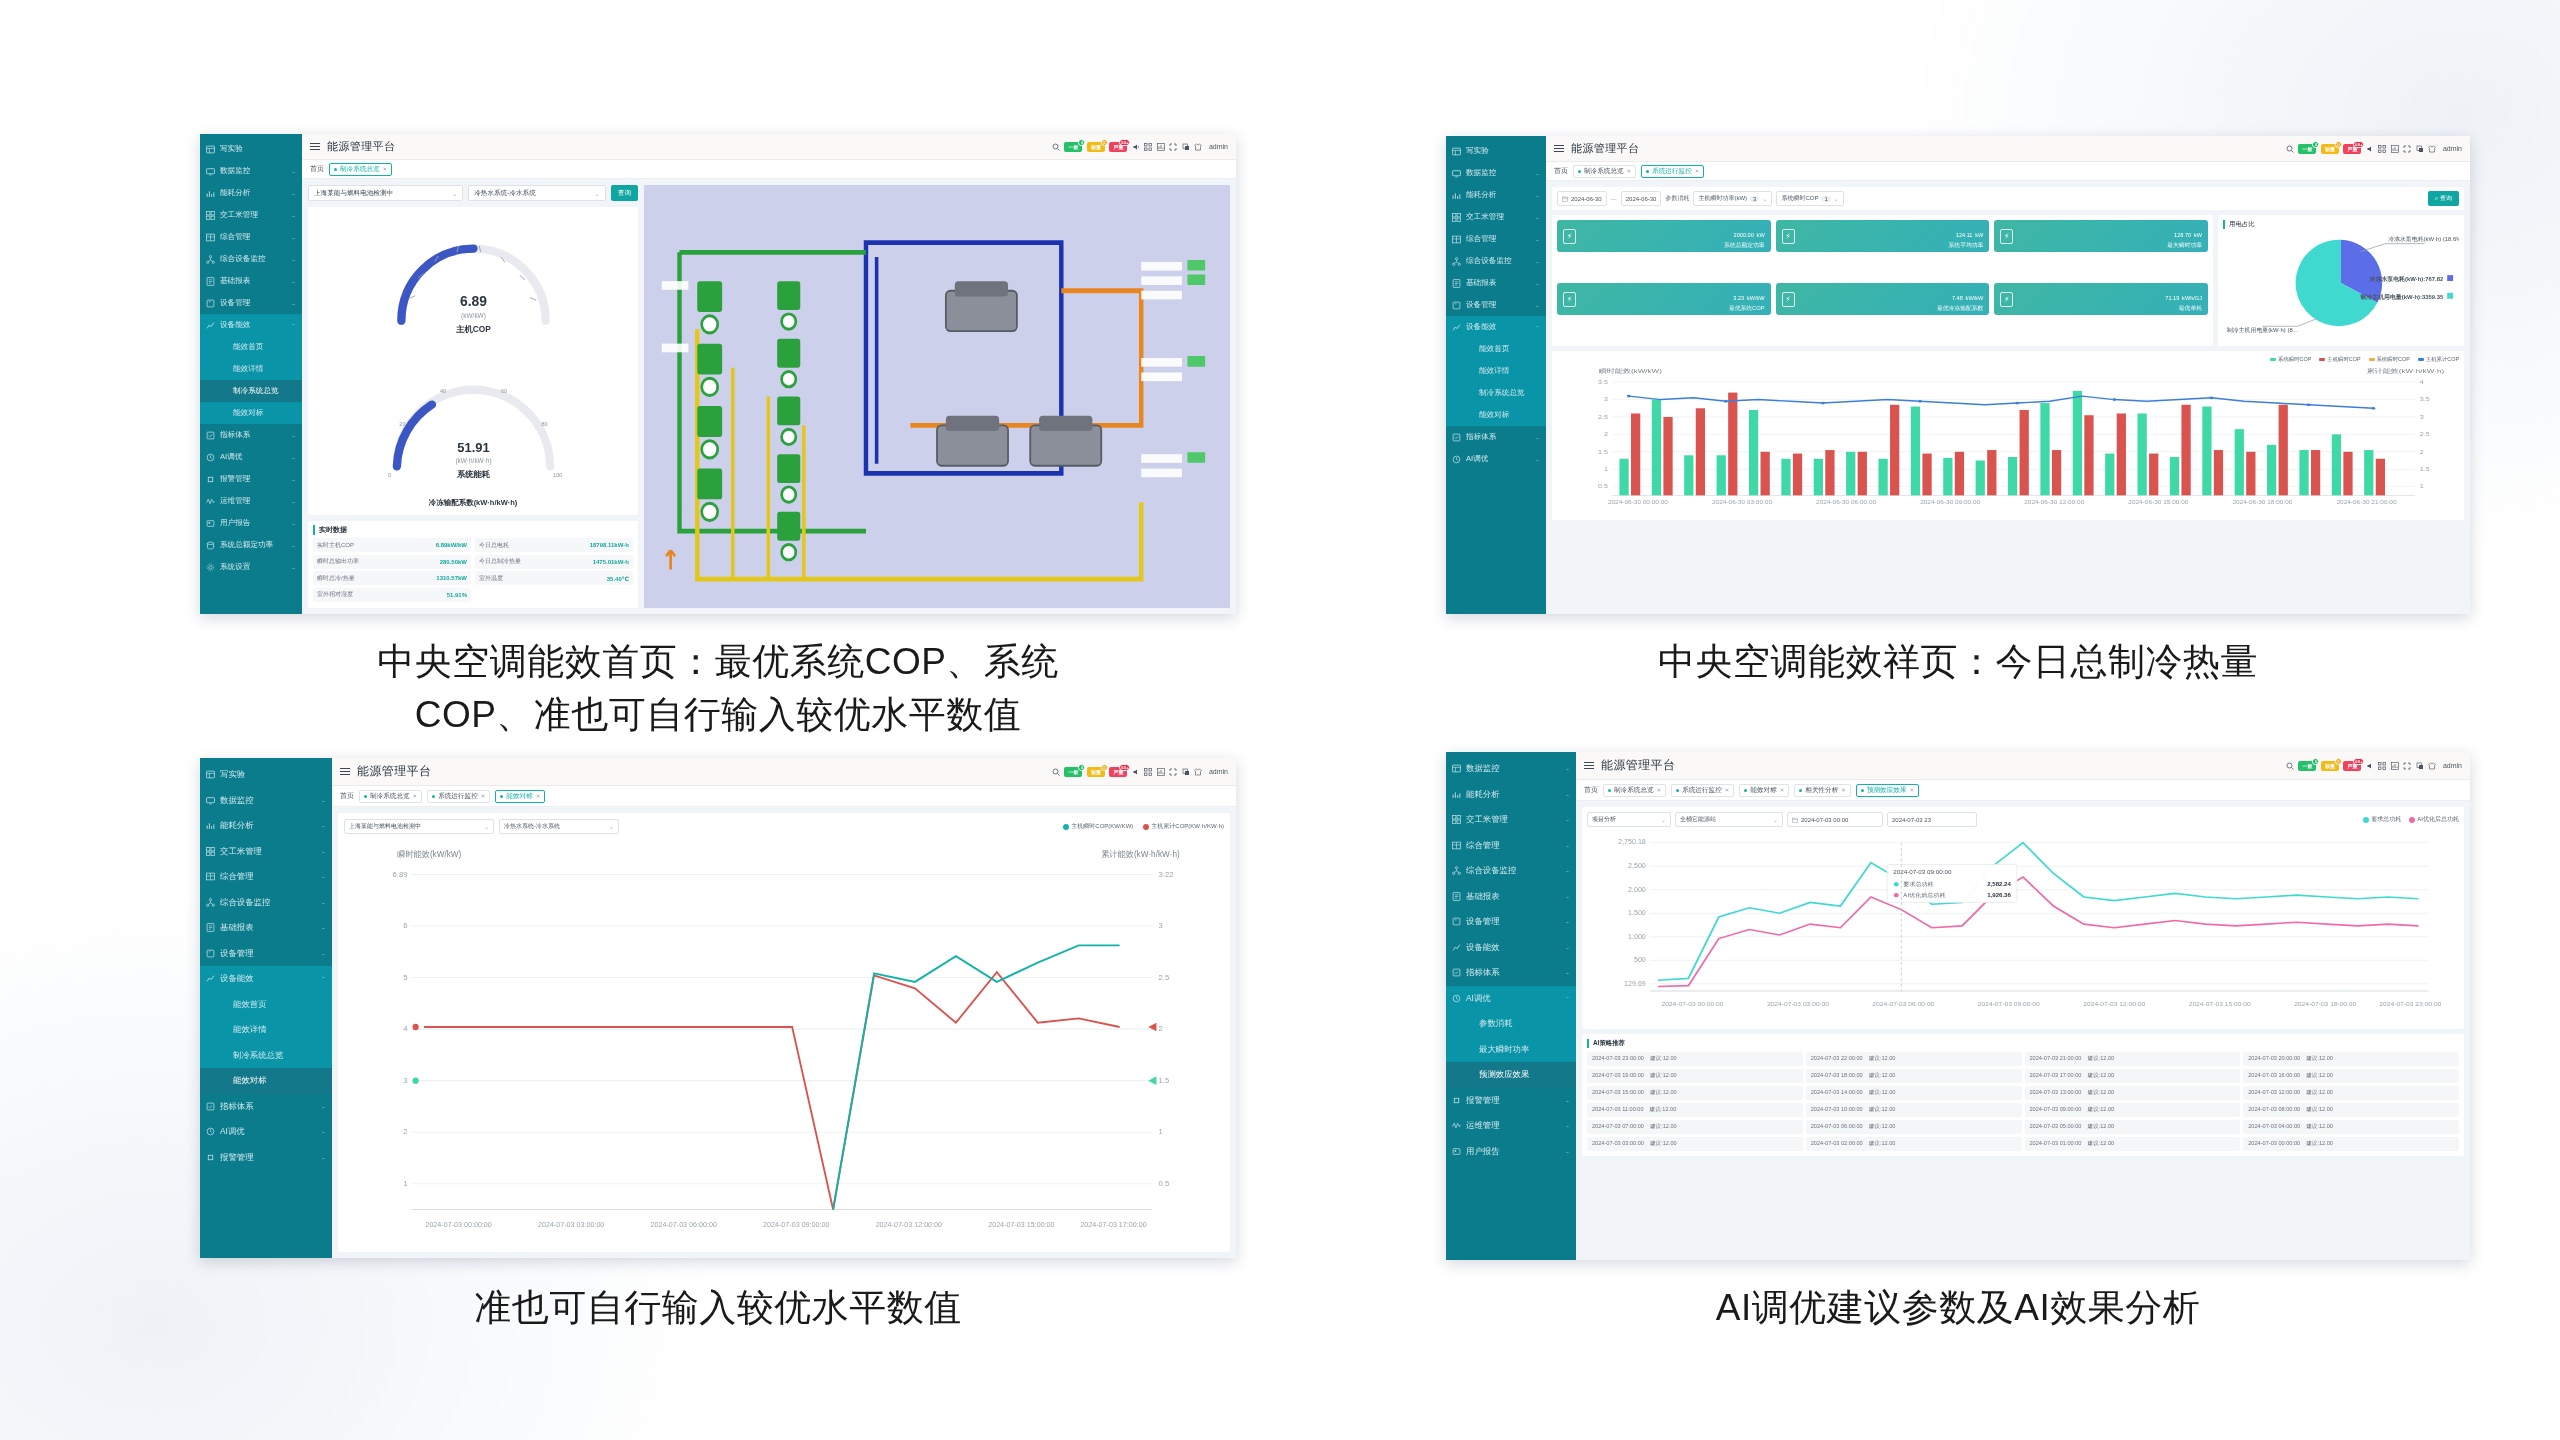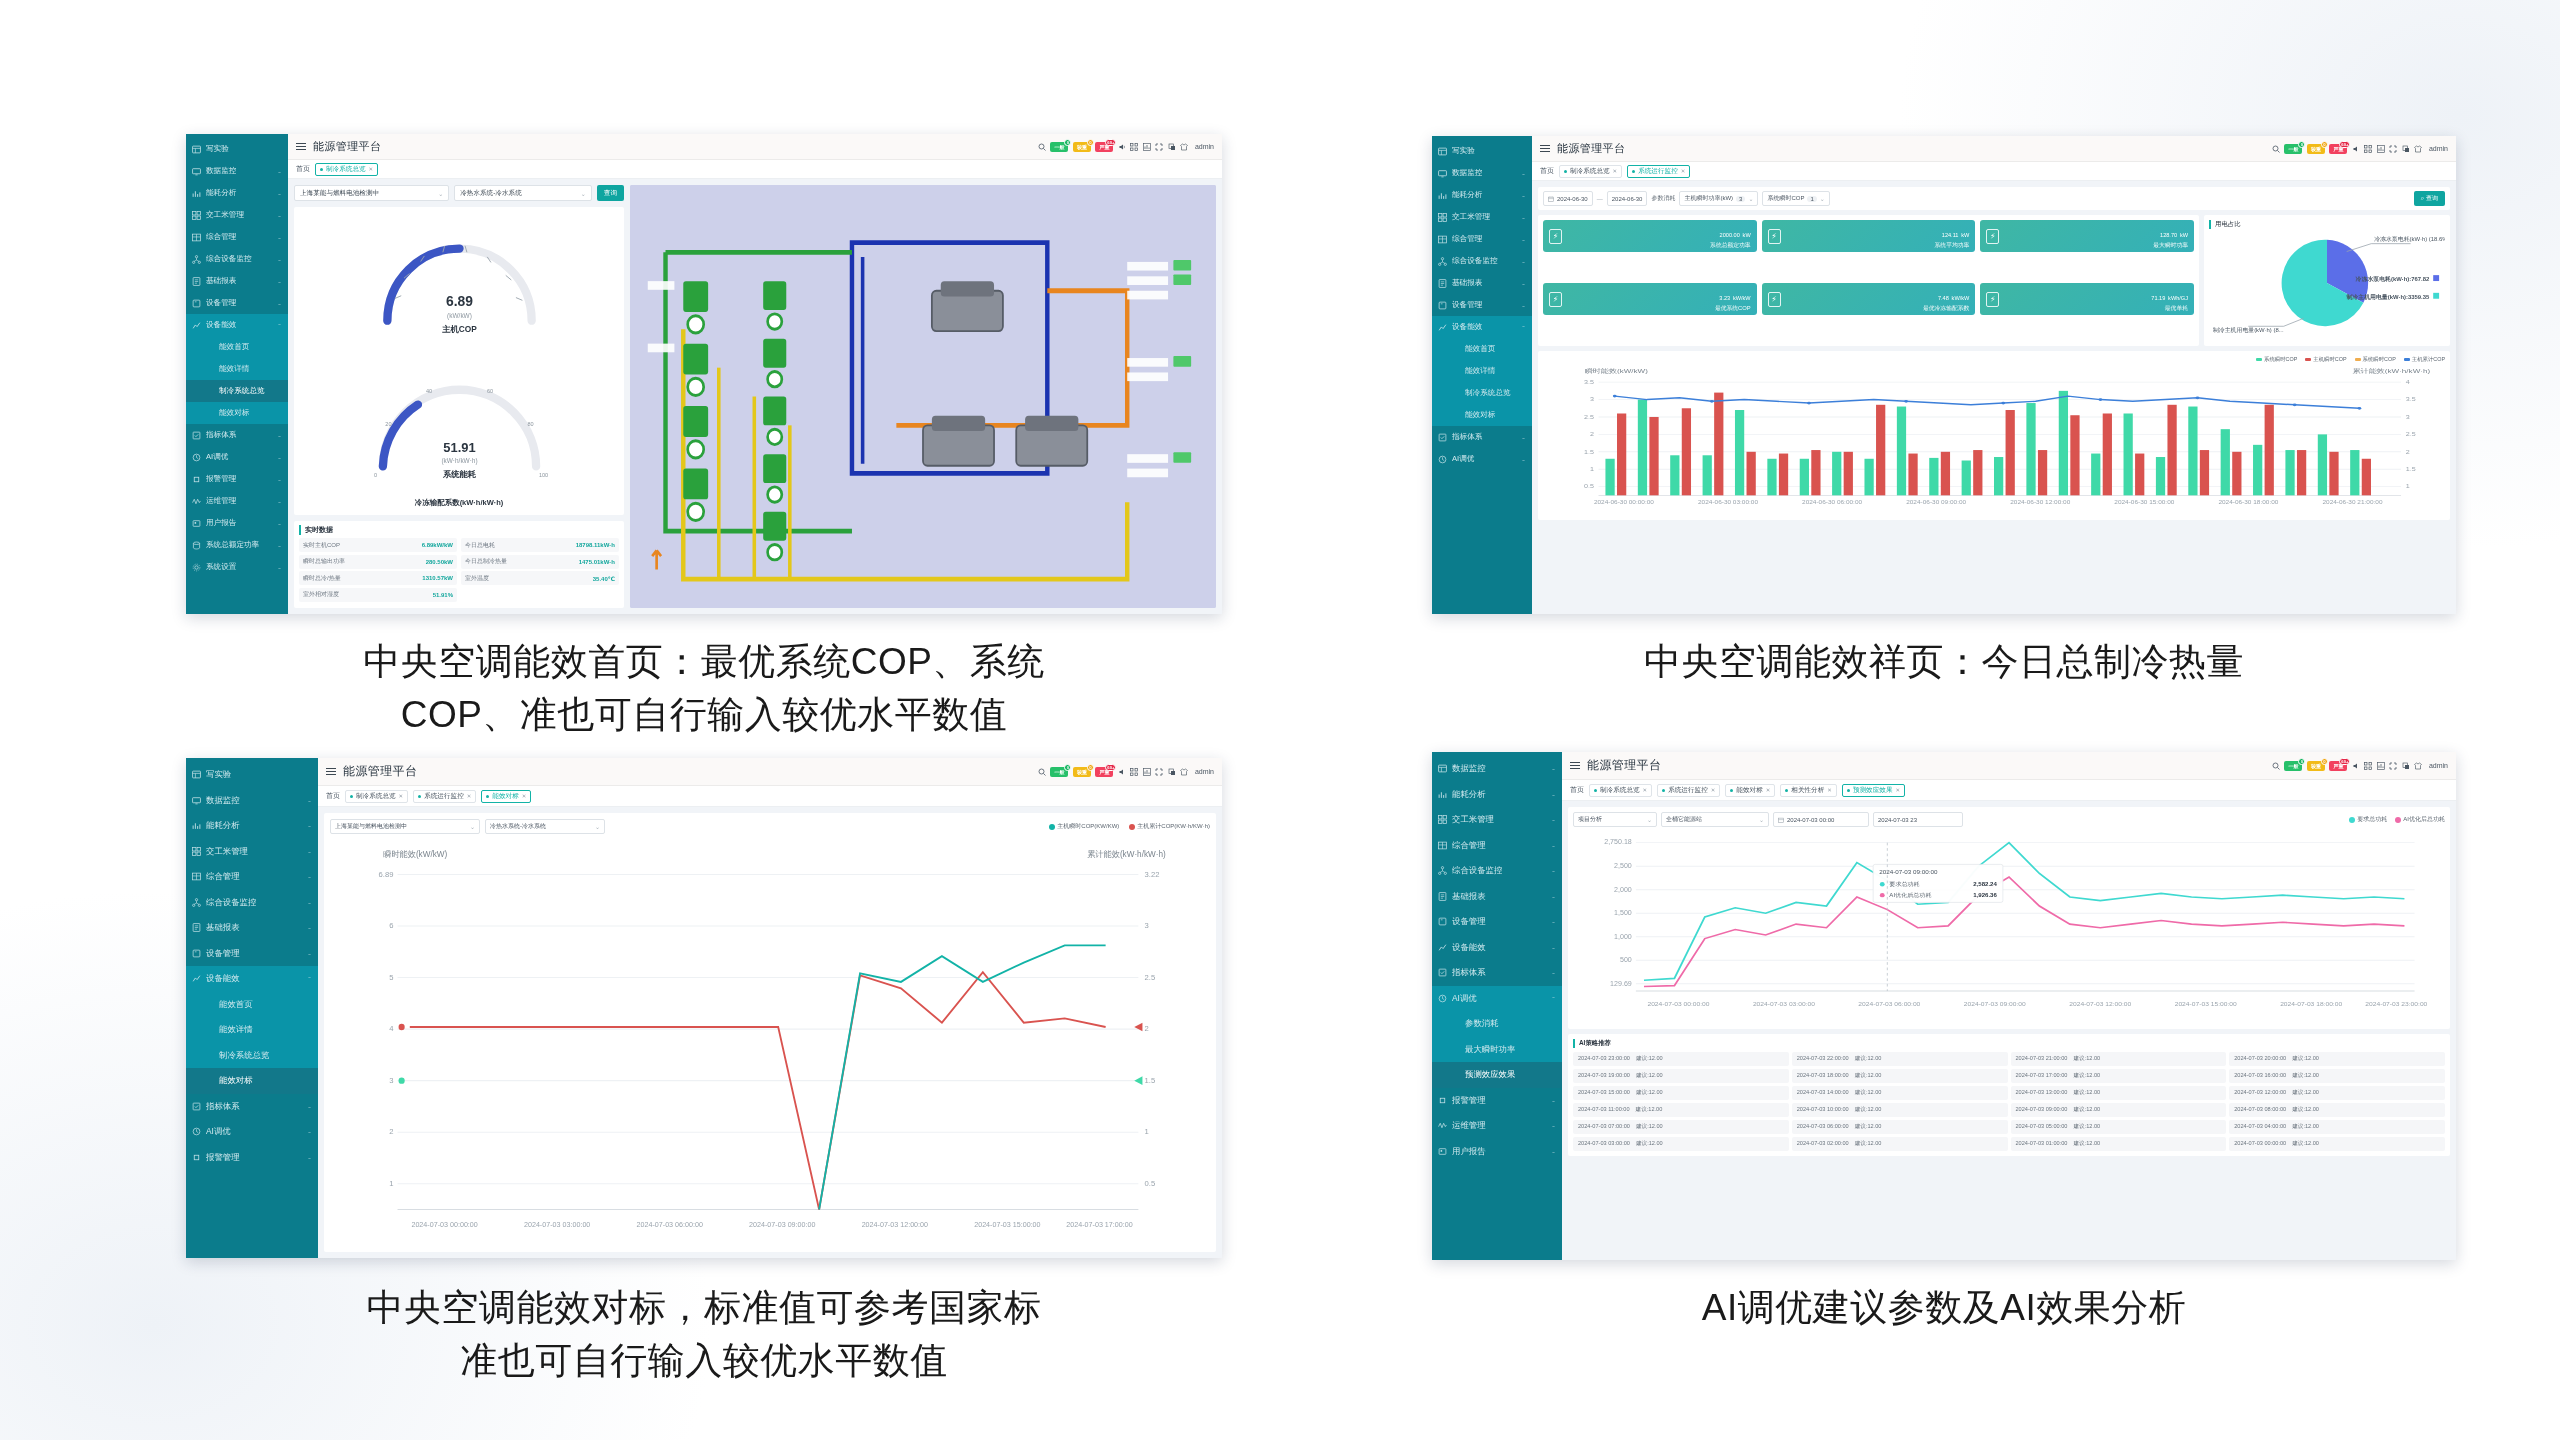--- a/index.html
+++ b/index.html
@@ -13,21 +13,21 @@
   }
   
   .page-bg{
     position:absolute; inset:0;
     background:
       radial-gradient(ellipse 900px 700px at 6% 92%, #eef2f7 0%, rgba(238,242,247,0) 62%),
       radial-gradient(ellipse 900px 700px at 96% 8%, #eef2f7 0%, rgba(238,242,247,0) 62%),
       #ffffff;
   }
 
-  .slide{ position:absolute; inset:0; }
+  .slide{ position:absolute; inset:0;margin-left:14px; }
 
   
   .shot{
     position:absolute;
     background:#f4f6f9;
     box-shadow:0 4px 14px rgba(20,40,70,.18);
     overflow:hidden;
     display:flex;
   }
   .shot.s1{ left:186px; top:134px;  width:1036px; height:480px; }
@@ -1724,18 +1724,17 @@
       </div>
     </div>
   </div>
 
   <div class="cap c1">
     <div>中央空调能效首页：最优系统COP、系统</div>
     <div>COP、准也可自行输入较优水平数值</div>
   </div>
   <div class="cap c2">中央空调能效祥页：今日总制冷热量</div>
   <div class="cap c3">
-    <div>中央空调能效对标，标准值可参考国家标</div>
     <div>准也可自行输入较优水平数值</div>
   </div>
   <div class="cap c4">AI调优建议参数及AI效果分析</div>
 
 </div>
 
 </body></html>

